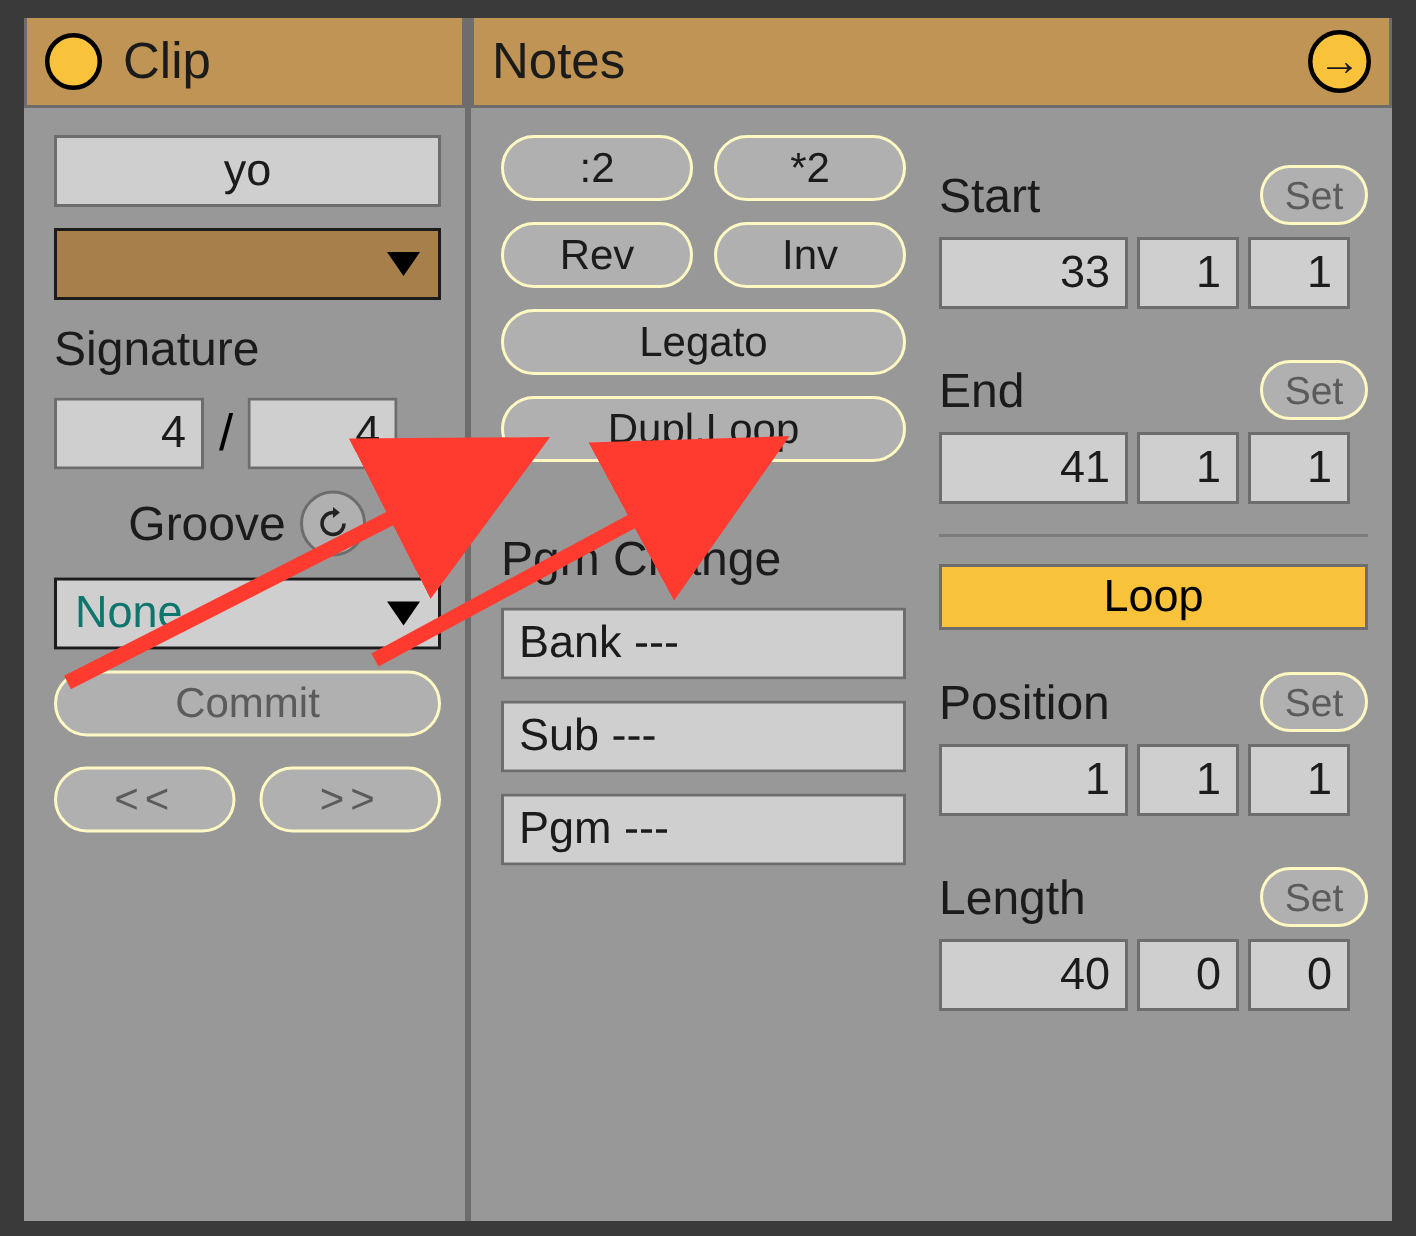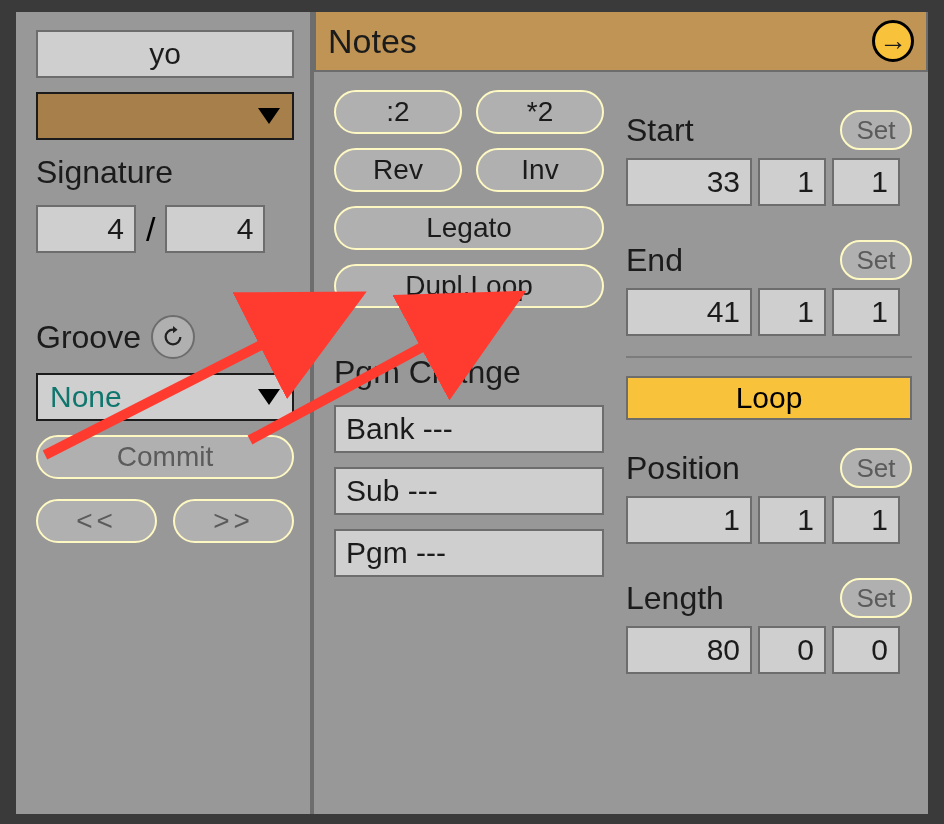--- a/index.html
+++ b/index.html
@@ -126,34 +126,38 @@
   .navrow .pillbtn { flex:1; font-size:28px; letter-spacing:4px; }
   
   svg.overlay { position:absolute; top:0;left:0;width:944px;height:824px;pointer-events:none; }
 </style>
 </head>
 <body>
 
 <div class="frame">
 
   <div class="panel clip">
+    <div class="hdr">
+      <div class="dot"></div>
+      <span>Clip</span>
+    </div>
     <div class="body">
       <div class="col">
         <div class="textbox">yo</div>
         <div class="dropdown brown">
           <span></span>
           <div class="tri"></div>
         </div>
         <div class="label">Signature</div>
         <div class="sigrow">
           <div class="textbox right">4</div>
           <div class="slash">/</div>
           <div class="textbox right">4</div>
         </div>
-        <div class="row" style="justify-content:flex-start;margin-top:48px;">
+        <div class="row" style="justify-content:center;">
           <div class="label">Groove</div>
           <div class="circbtn">
             <svg width="22" height="22" viewBox="0 0 24 24">
                 <path d="M12 4 a8 8 0 1 0 8 8" fill="none" stroke="#222" stroke-width="2.5"></path>
                 <path d="M12 0 l5 4 -5 4 z" fill="#222"></path>
               </svg>
           </div>
         </div>
         <div class="dropdown light">
           <span>None</span>
@@ -221,21 +225,21 @@
         <div class="valrow">
           <div class="textbox right big">1</div>
           <div class="textbox right sm">1</div>
           <div class="textbox right sm">1</div>
         </div>
         <div class="hdrrow">
           <div class="label">Length</div>
           <div class="pillbtn dim">Set</div>
         </div>
         <div class="valrow">
-          <div class="textbox right big">80</div>
+          <div class="textbox right big">40</div>
           <div class="textbox right sm">0</div>
           <div class="textbox right sm">0</div>
         </div>
       </div>
     </div>
   </div>
 </div>
 
 <svg class="overlay">
   <defs>

